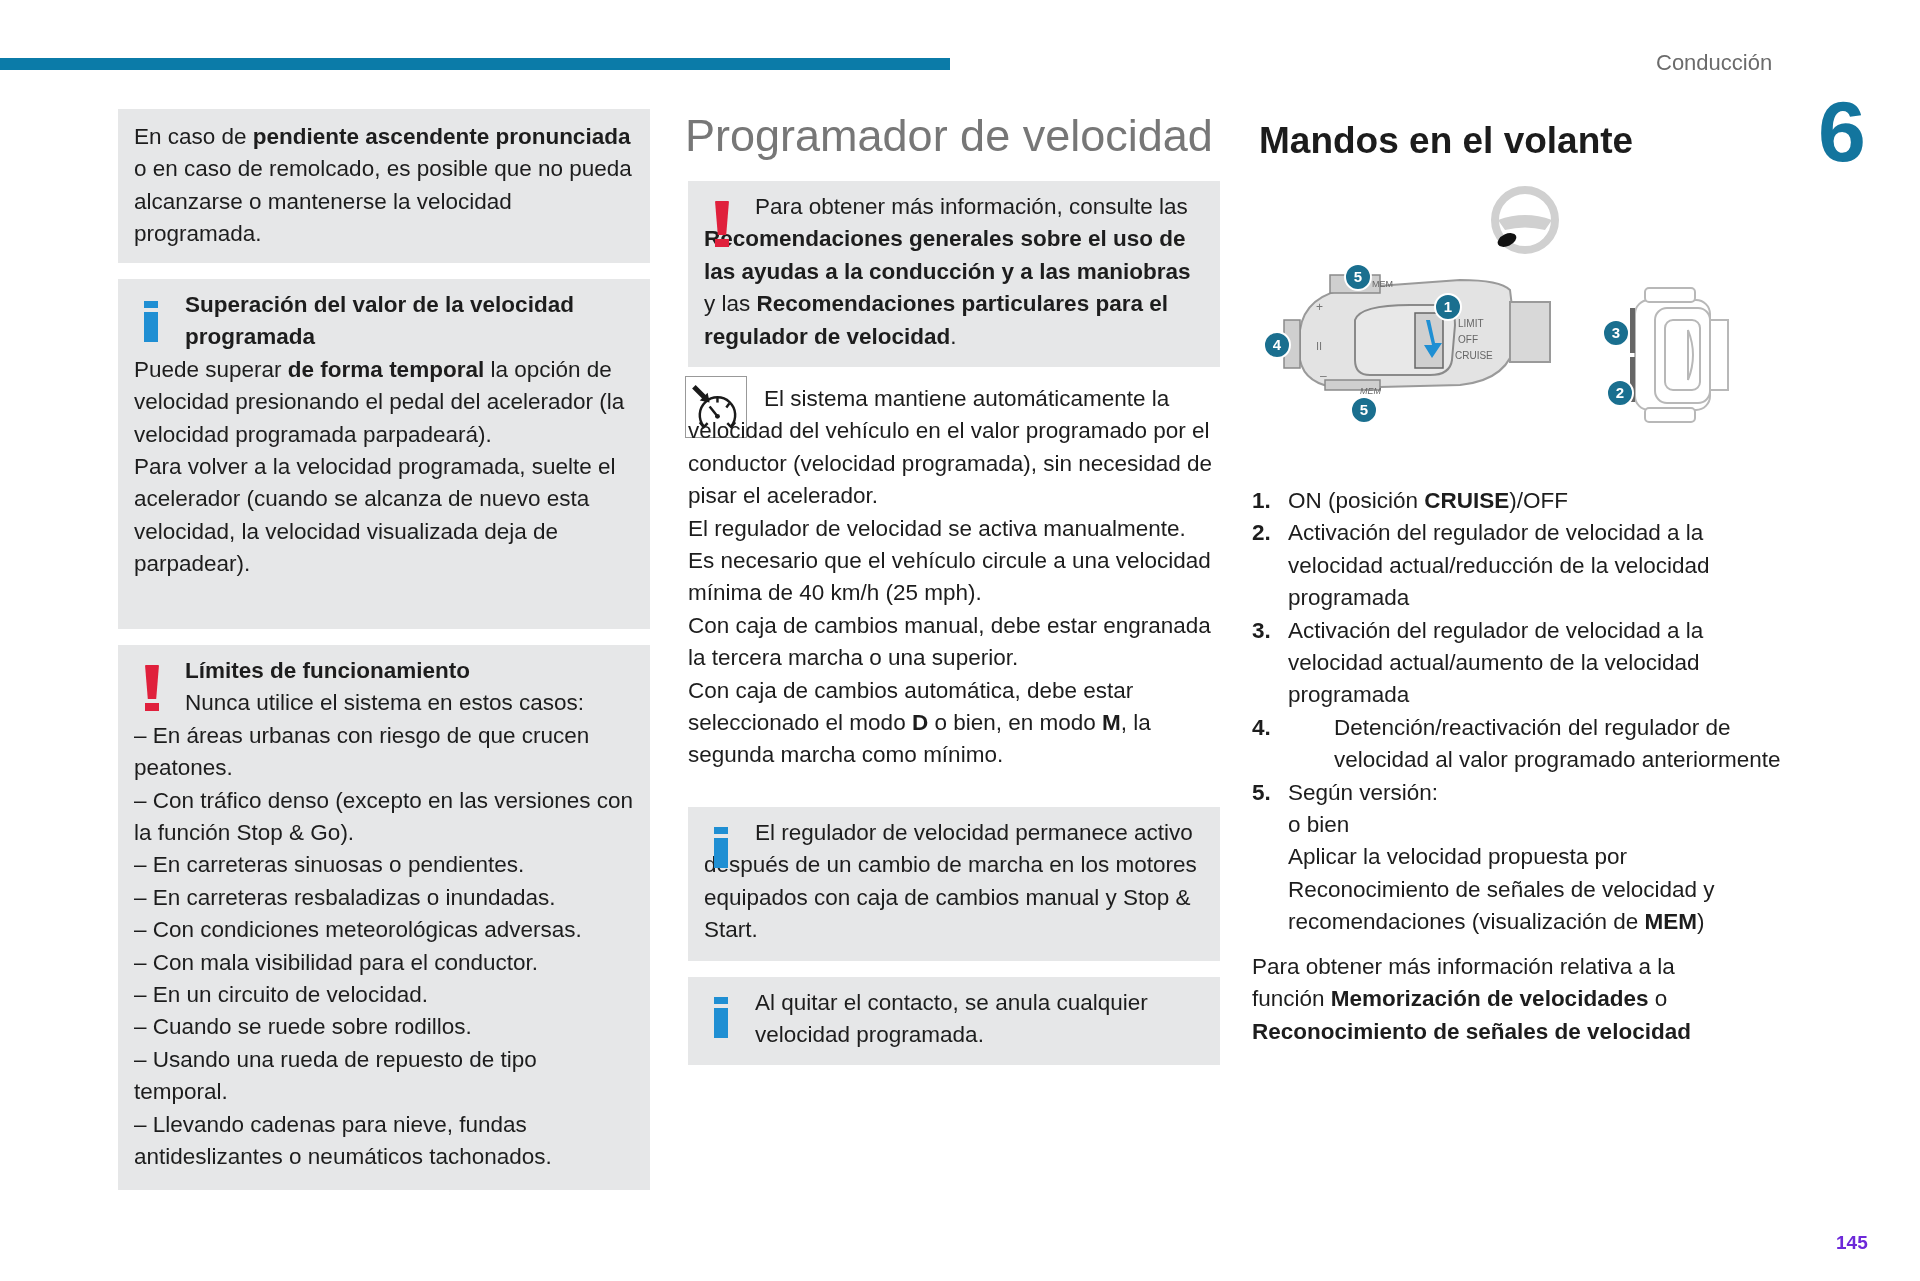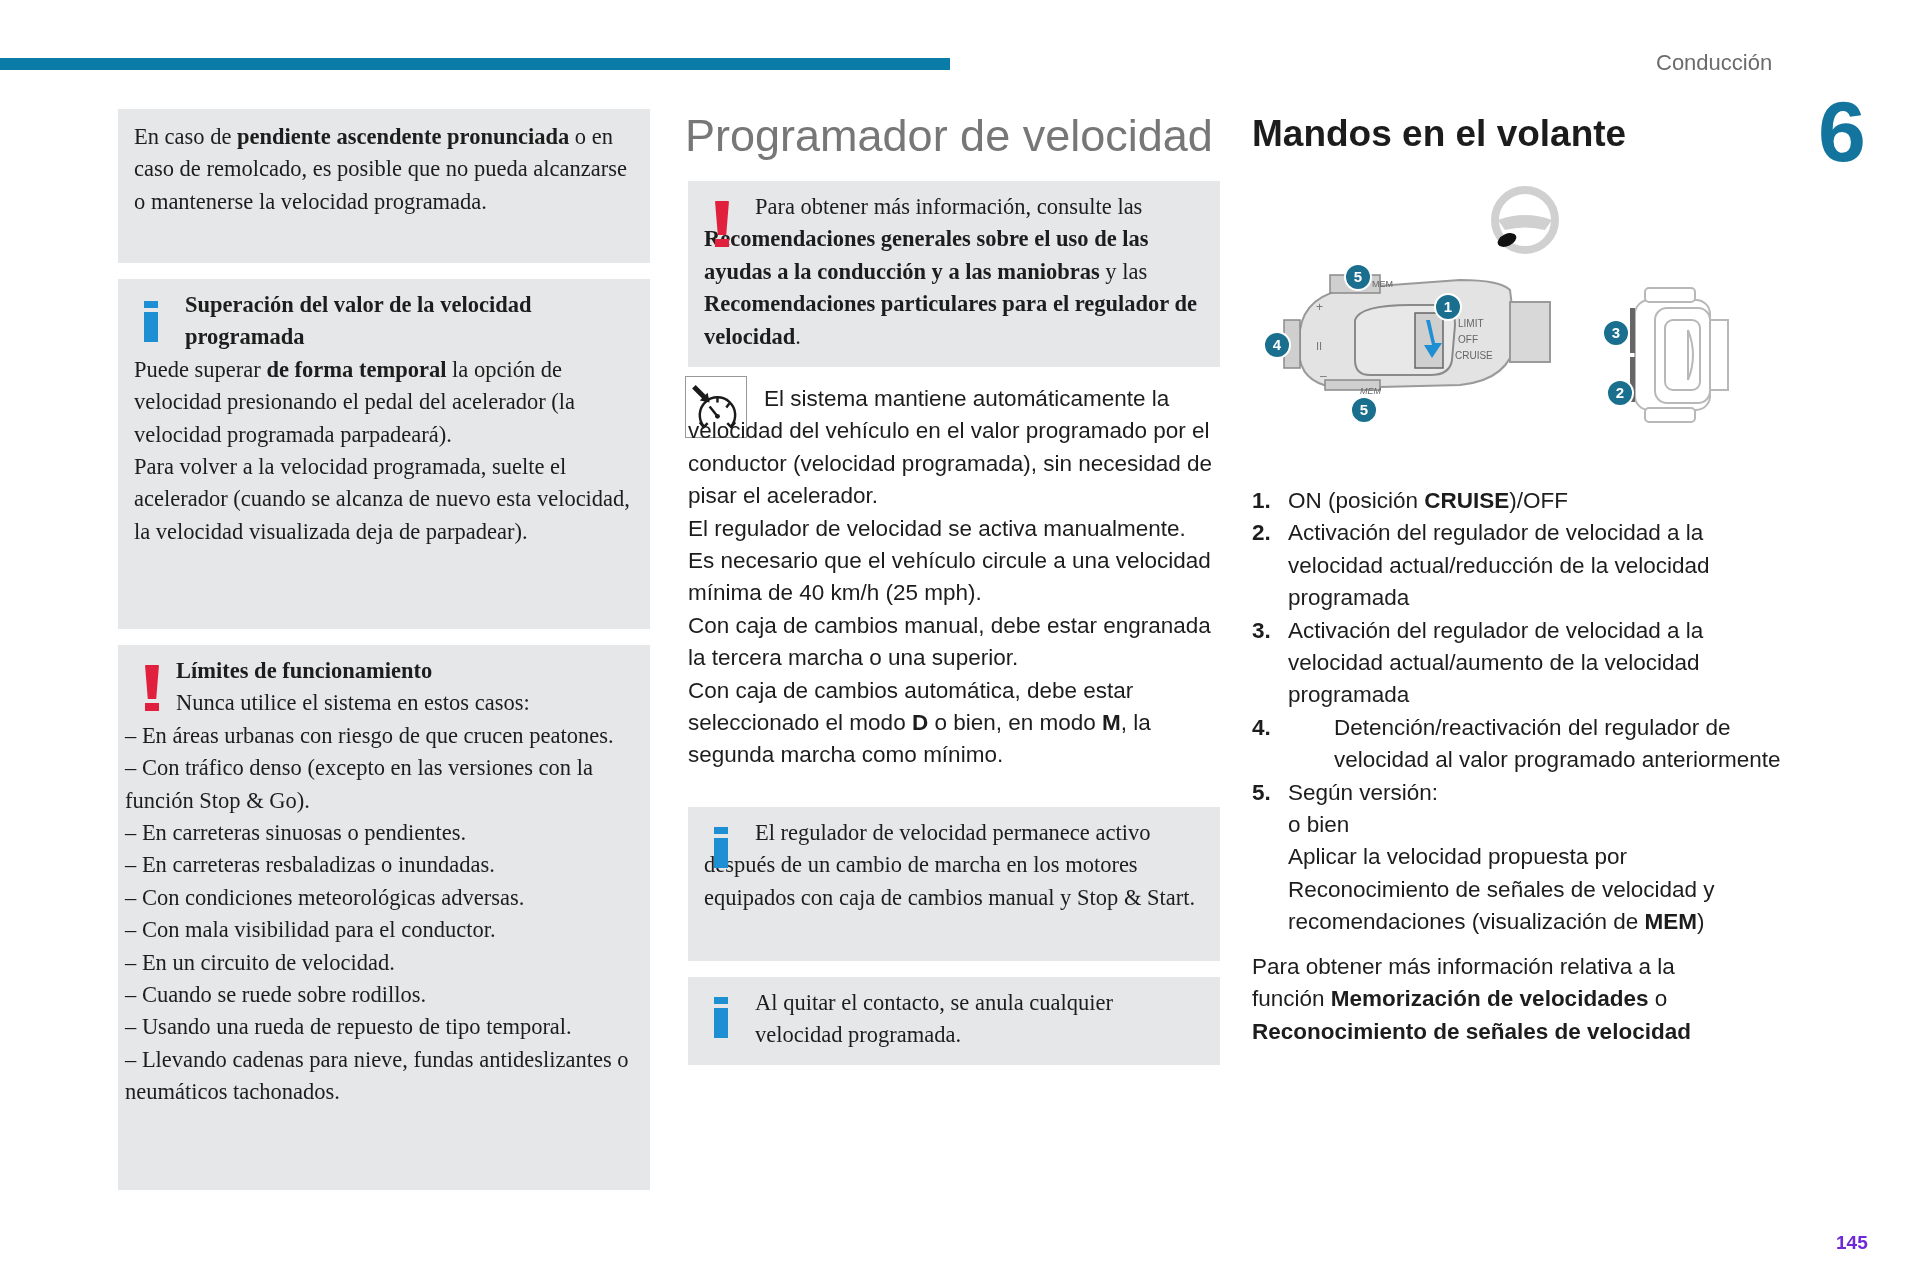--- a/index.html
+++ b/index.html
@@ -7,21 +7,21 @@
     width:1920px; height:1281px; position:relative; overflow:hidden;
     background:#ffffff; color:#1a1a1a;
     font-family:"Liberation Sans", "DejaVu Sans", sans-serif;
   }
   .topbar { position:absolute; left:0; top:58px; width:950px; height:12px; background:#0b7ba8; }
   .section-label { position:absolute; left:1656px; top:50px; font-size:22px; color:#6b6b6b; }
   .chapter-num { position:absolute; left:1818px; top:88px; font-size:86px; font-weight:bold; color:#13759e; line-height:1; }
   .page-num { position:absolute; left:1836px; top:1232px; font-size:19px; font-weight:bold; color:#6d28d9; }
 
   .box { position:absolute; background:#e6e7e8; font-size:22.5px; line-height:32.4px; color:#1d1d1d; }
-  .box p { margin:0;font-family:Liberation Serif, serif; }
+  .box p { margin:0; }
   b { font-weight:bold; }
 
   .icon-warn { position:absolute; width:16px; }
   .icon-warn .bar { width:14px; height:34px; background:#e0203c; border-radius:1px; margin-left:1px;
       clip-path:polygon(0 0,100% 0,80% 100%,20% 100%); }
   .icon-warn .dot { width:14px; height:8px; background:#e0203c; margin-top:4px; margin-left:1px; }
 
   .icon-info { position:absolute; width:14px; }
   .icon-info .dot { width:14px; height:7px; background:#1f8fd3; }
   .icon-info .bar { width:14px; height:30px; background:#1f8fd3; margin-top:4px; }
@@ -55,21 +55,21 @@
 <div class="box" style="left:118px; top:279px; width:532px; height:350px; padding:10px 16px 0 16px; box-sizing:border-box;">
   <div class="icon-info" style="left:26px; top:22px;">
       <div class="dot"></div>
       <div class="bar"></div>
     </div>
   <p style="padding-left:51px;"><b>Superación del valor de la velocidad programada</b></p>
   <p><span>Puede superar </span><b>de forma temporal</b><span> la opción de velocidad presionando el pedal del acelerador (la velocidad programada parpadeará).</span></p>
   <p>Para volver a la velocidad programada, suelte el acelerador (cuando se alcanza de nuevo esta velocidad, la velocidad visualizada deja de parpadear).</p>
 </div>
 
-<div class="box" style="left:118px; top:645px; width:532px; height:545px; padding:10px 16px 0 7px; box-sizing:border-box;">
+<div class="box" style="left:118px; top:645px; width:532px; height:545px; padding:10px 16px 0 16px; box-sizing:border-box;">
   <div class="icon-warn" style="left:26px; top:20px;">
       <div class="bar"></div>
       <div class="dot"></div>
     </div>
   <p style="padding-left:51px;"><b>Límites de funcionamiento</b></p>
   <p style="padding-left:51px;">Nunca utilice el sistema en estos casos:</p>
   <p>– En áreas urbanas con riesgo de que crucen peatones.</p>
   <p>– Con tráfico denso (excepto en las versiones con la función Stop &amp; Go).</p>
   <p>– En carreteras sinuosas o pendientes.</p>
   <p>– En carreteras resbaladizas o inundadas.</p>
@@ -122,21 +122,21 @@
 </div>
 
 <div class="box" style="left:688px; top:977px; width:532px; height:88px; padding:10px 16px 16px 16px; box-sizing:border-box;">
   <div class="icon-info" style="left:26px; top:20px;">
       <div class="dot"></div>
       <div class="bar"></div>
     </div>
   <p style="padding-left:51px;">Al quitar el contacto, se anula cualquier velocidad programada.</p>
 </div>
 
-<h2 class="title-mandos" style="margin:0;">Mandos en el volante</h2>
+<h2 class="title-mandos" style="margin:7px;">Mandos en el volante</h2>
 
 <div class="diagram">
   <svg width="520" height="290" viewBox="0 0 520 290">
 
     <g>
       <circle cx="265" cy="40" r="30" fill="none" stroke="#d0d0d0" stroke-width="8"></circle>
       <path d="M238 40 Q265 30 292 40 L285 50 Q265 45 245 50 Z" fill="#d0d0d0"></path>
       <ellipse cx="247" cy="60" rx="10" ry="6" fill="#111" transform="rotate(-25 247 60)"></ellipse>
     </g>
 

